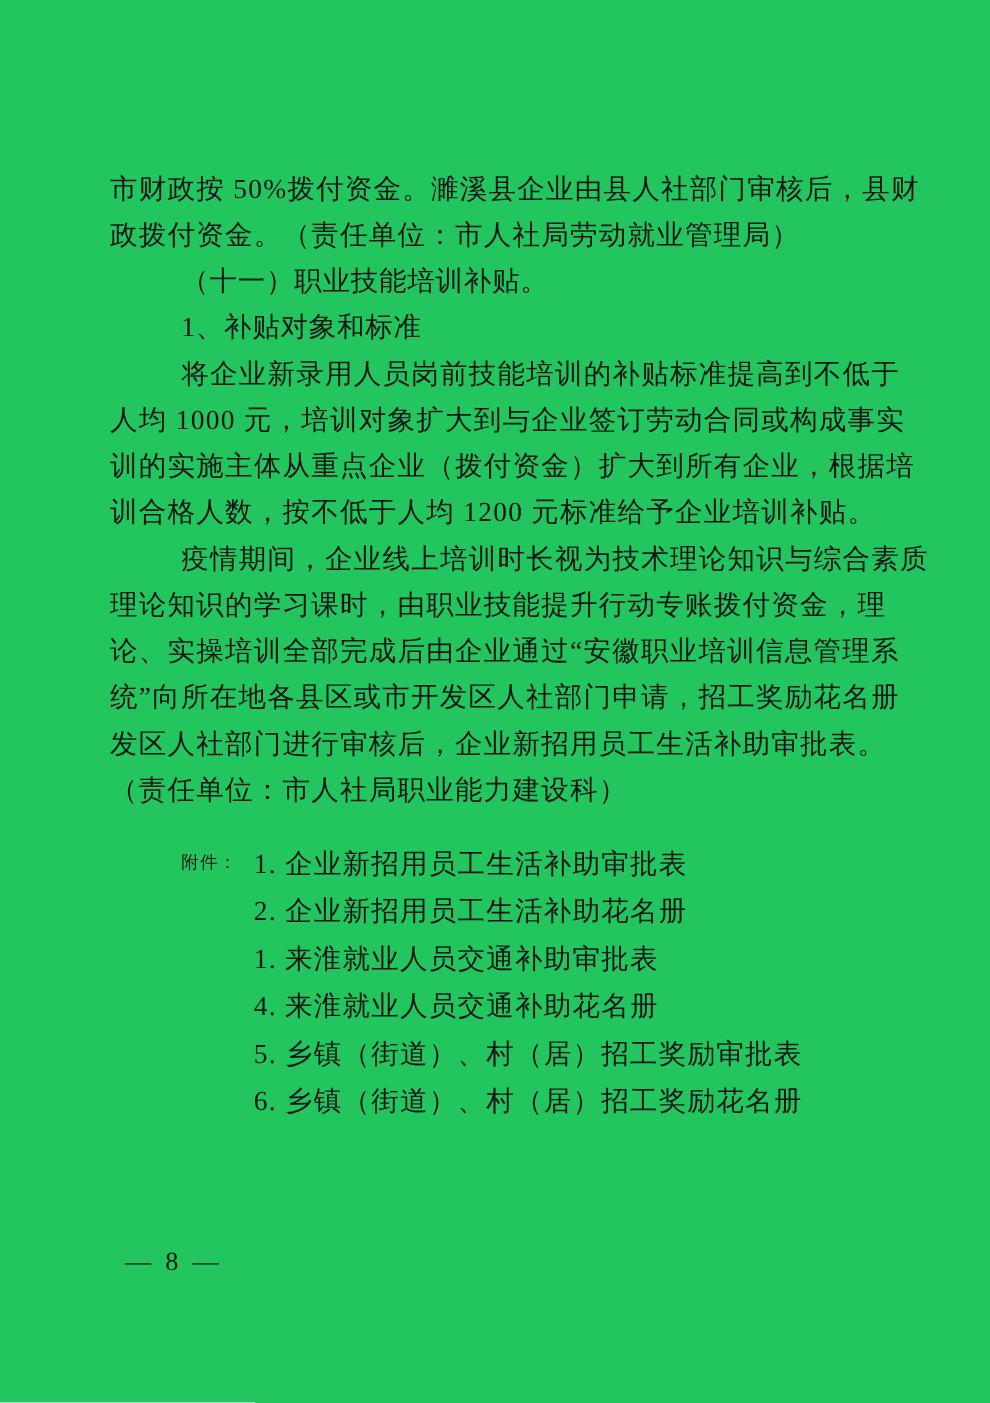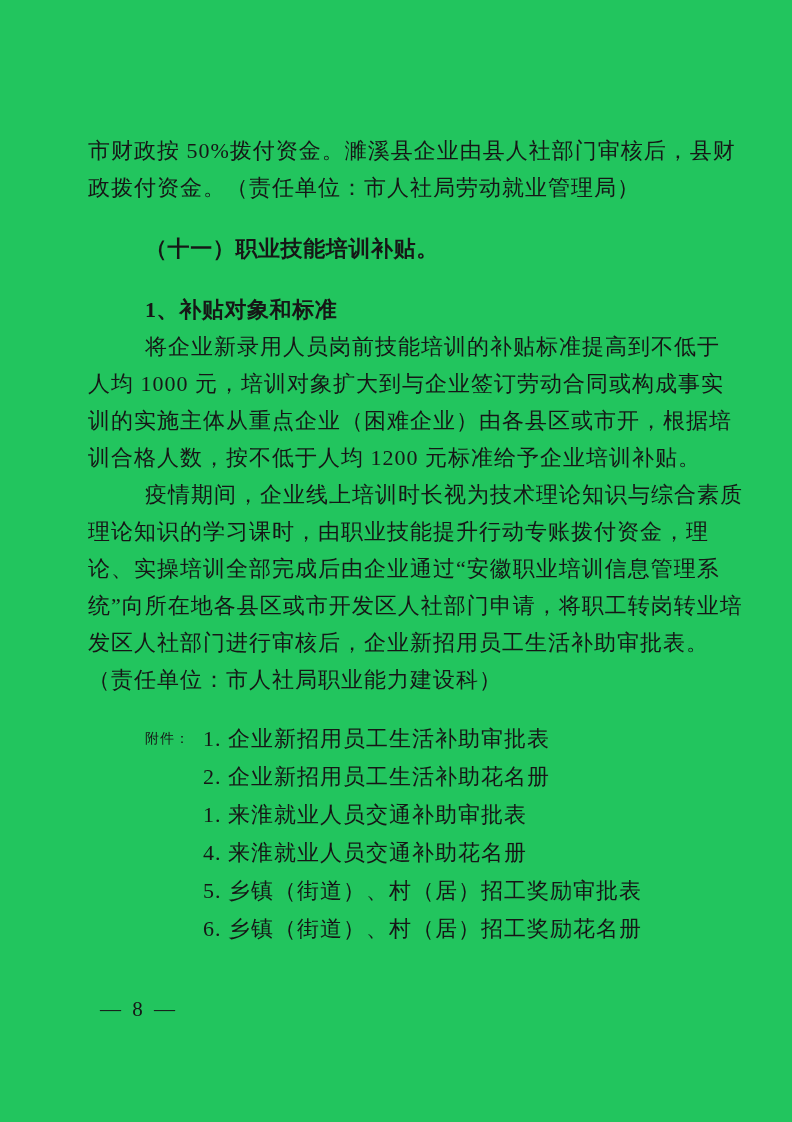--- a/index.html
+++ b/index.html
@@ -26,23 +26,22 @@
     font-size: 22px;
     line-height: 37px;
     letter-spacing: 1px;
     white-space: nowrap;
     text-align: left;
   }
   .ind {
     padding-left: 57px;
   }
   .b {
-    font-weight: bold;
+    font-weight: normal;
     letter-spacing: 0.6px;
-    margin-top: 24px;
   }
   .attachments {
     display: flex;
     margin-top: 22px;
     padding-left: 57px;
   }
   .attach-label {
     flex: none;
     width: 58px;
     font-size: 14px;
@@ -72,26 +71,26 @@
 <body>
 
 <div class="page">
   <div class="content">
     <div class="ln">市财政按 50%拨付资金。濉溪县企业由县人社部门审核后，县财</div>
     <div class="ln">政拨付资金。（责任单位：市人社局劳动就业管理局）</div>
     <div class="ln b ind">（十一）职业技能培训补贴。</div>
     <div class="ln b ind">1、补贴对象和标准</div>
     <div class="ln ind">将企业新录用人员岗前技能培训的补贴标准提高到不低于</div>
     <div class="ln">人均 1000 元，培训对象扩大到与企业签订劳动合同或构成事实</div>
-    <div class="ln">训的实施主体从重点企业（困难企业）由各县区或市开，根据培</div>
+    <div class="ln">训的实施主体从重点企业（拨付资金）扩大到所有企业，根据培</div>
     <div class="ln">训合格人数，按不低于人均 1200 元标准给予企业培训补贴。</div>
     <div class="ln ind">疫情期间，企业线上培训时长视为技术理论知识与综合素质</div>
     <div class="ln">理论知识的学习课时，由职业技能提升行动专账拨付资金，理</div>
     <div class="ln">论、实操培训全部完成后由企业通过“安徽职业培训信息管理系</div>
-    <div class="ln">统”向所在地各县区或市开发区人社部门申请，将职工转岗转业培</div>
+    <div class="ln">统”向所在地各县区或市开发区人社部门申请，招工奖励花名册</div>
     <div class="ln">发区人社部门进行审核后，企业新招用员工生活补助审批表。</div>
     <div class="ln">（责任单位：市人社局职业能力建设科）</div>
 
     <div class="attachments">
       <div class="attach-label">附件：</div>
       <div class="attach-items">
         <div class="attach-item">1. 企业新招用员工生活补助审批表</div>
         <div class="attach-item">2. 企业新招用员工生活补助花名册</div>
         <div class="attach-item">1. 来淮就业人员交通补助审批表</div>
         <div class="attach-item">4. 来淮就业人员交通补助花名册</div>

